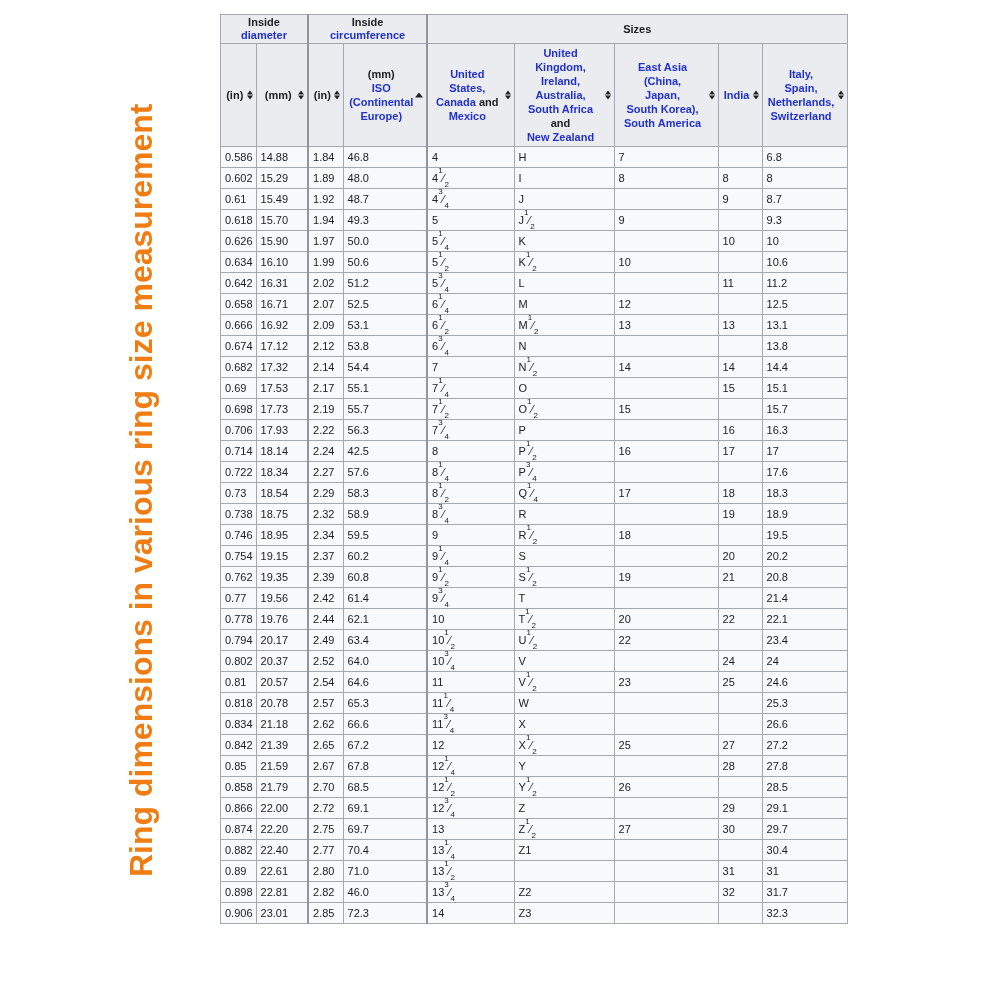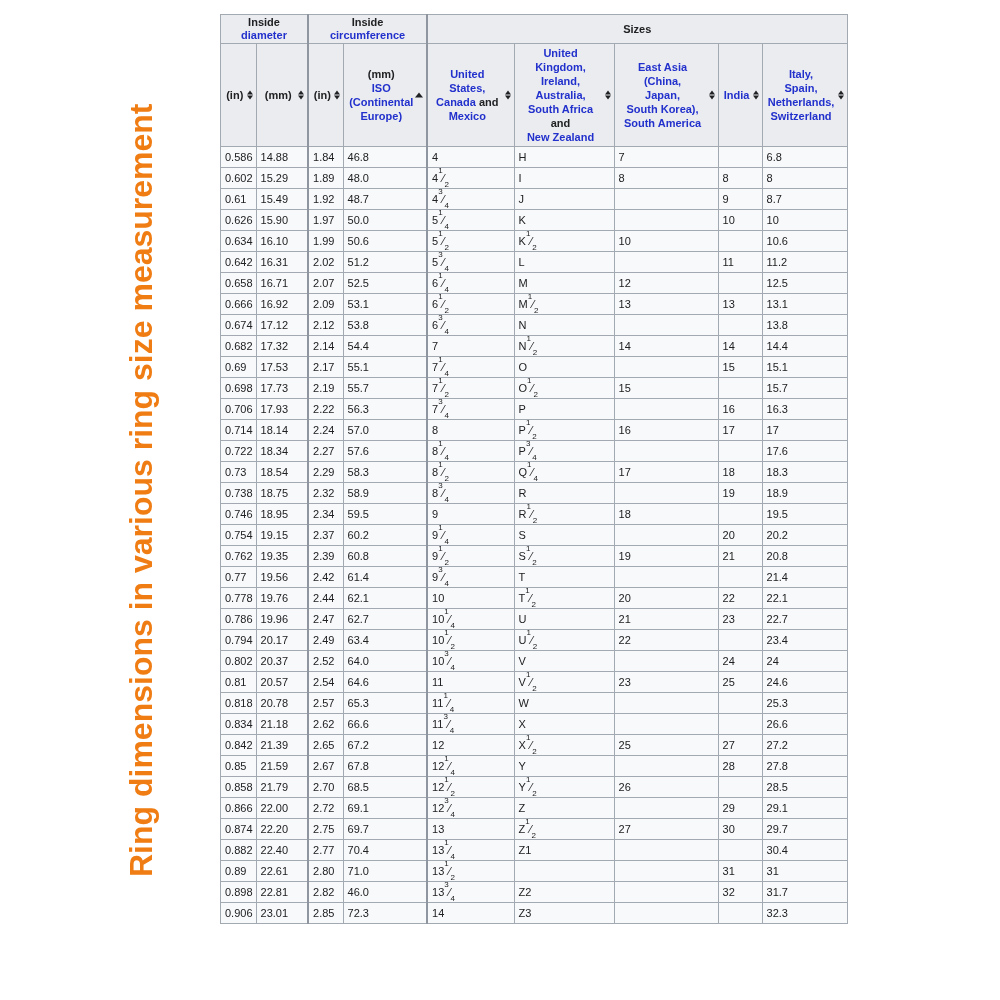--- a/index.html
+++ b/index.html
@@ -124,20 +124,31 @@
             <td>15.49</td>
             <td class="gb">1.92</td>
             <td>48.7</td>
             <td class="gb">4<sup>3</sup>⁄<sub>4</sub></td>
             <td>J</td>
             <td></td>
             <td>9</td>
             <td>8.7</td>
           </tr>
           <tr>
+            <td>0.618</td>
+            <td>15.70</td>
+            <td class="gb">1.94</td>
+            <td>49.3</td>
+            <td class="gb">5</td>
+            <td>J<sup>1</sup>⁄<sub>2</sub></td>
+            <td>9</td>
+            <td></td>
+            <td>9.3</td>
+          </tr>
+          <tr>
             <td>0.626</td>
             <td>15.90</td>
             <td class="gb">1.97</td>
             <td>50.0</td>
             <td class="gb">5<sup>1</sup>⁄<sub>4</sub></td>
             <td>K</td>
             <td></td>
             <td>10</td>
             <td>10</td>
           </tr>
@@ -237,21 +248,21 @@
             <td class="gb">7<sup>3</sup>⁄<sub>4</sub></td>
             <td>P</td>
             <td></td>
             <td>16</td>
             <td>16.3</td>
           </tr>
           <tr>
             <td>0.714</td>
             <td>18.14</td>
             <td class="gb">2.24</td>
-            <td>57.0</td>
+            <td>42.5</td>
             <td class="gb">8</td>
             <td>P<sup>1</sup>⁄<sub>2</sub></td>
             <td>16</td>
             <td>17</td>
             <td>17</td>
           </tr>
           <tr>
             <td>0.722</td>
             <td>18.34</td>
             <td class="gb">2.27</td>
@@ -333,31 +344,20 @@
             <td>19.76</td>
             <td class="gb">2.44</td>
             <td>62.1</td>
             <td class="gb">10</td>
             <td>T<sup>1</sup>⁄<sub>2</sub></td>
             <td>20</td>
             <td>22</td>
             <td>22.1</td>
           </tr>
           <tr>
-            <td>0.786</td>
-            <td>19.96</td>
-            <td class="gb">2.47</td>
-            <td>62.7</td>
-            <td class="gb">10<sup>1</sup>⁄<sub>4</sub></td>
-            <td>U</td>
-            <td>21</td>
-            <td>23</td>
-            <td>22.7</td>
-          </tr>
-          <tr>
             <td>0.794</td>
             <td>20.17</td>
             <td class="gb">2.49</td>
             <td>63.4</td>
             <td class="gb">10<sup>1</sup>⁄<sub>2</sub></td>
             <td>U<sup>1</sup>⁄<sub>2</sub></td>
             <td>22</td>
             <td></td>
             <td>23.4</td>
           </tr>

